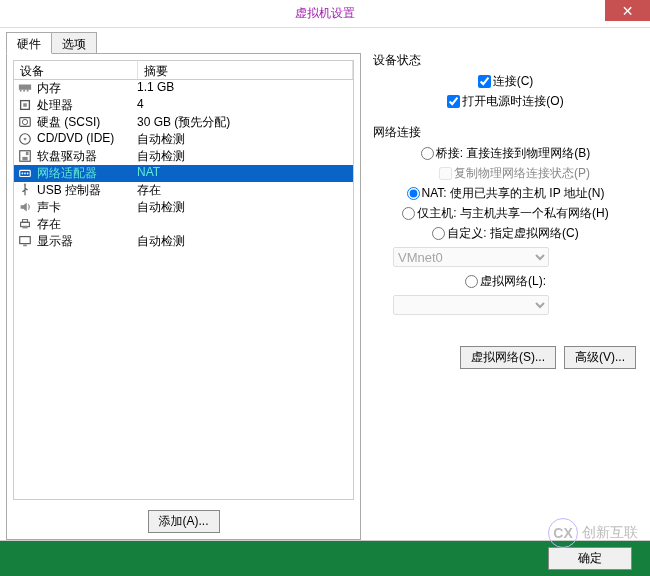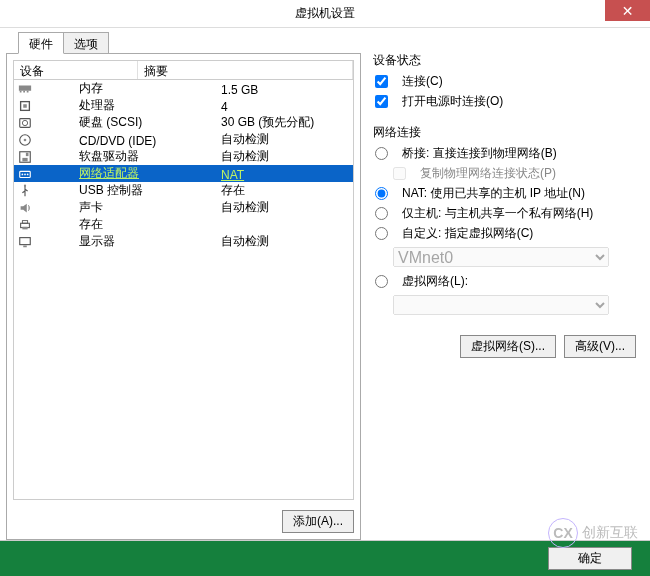--- a/index.html
+++ b/index.html
@@ -16,21 +16,21 @@
   .titlebar {
     height: 28px;
     background: #fff;
     border-bottom: 1px solid #ddd;
     display: flex;
     align-items: center;
     justify-content: center;
     position: relative;
   }
   .titlebar .title {
-    color: #000000;
+    color: #a21caf;
   }
   .titlebar .close {
     position: absolute;
     right: 0; top: 0;
     width: 45px; height: 21px;
     background: #c75050;
     color: #fff;
     display: flex;
     align-items: center;
     justify-content: center;
@@ -43,21 +43,20 @@
     padding: 4px 6px 0 6px;
   }
   .tabs-wrap {
     width: 355px;
     display: flex;
     flex-direction: column;
   }
   .tabs {
     display: flex;
     height: 22px;
-    margin-left: 12px;
   }
   .tab {
     padding: 3px 10px;
     border: 1px solid #aaa;
     background: #f0f0f0;
     margin-right: -1px;
     position: relative;
   }
   .tab.active {
     background: #fff;
@@ -86,47 +85,45 @@
   .col-summary { flex: 1; }
   .device-list {
     height: 420px;
     border: 1px solid #ccc;
     border-top: none;
     overflow: auto;
     background: #fff;
   }
   .row {
     display: flex;
-    align-items: flex-end;
+    align-items: flex-start;
     height: 17px;
     padding-left: 3px;
-    gap: 42px;
   }
   .row.selected {
     background: #0a64c8;
-    color: #bef264;
-    text-decoration: underline;
+    color: #5eead4;
   }
   .row .icon {
     width: 16px; height: 16px;
     margin-right: 4px;
     display: flex;
     align-items: center;
     justify-content: center;
   }
   .row .dlabel {
     width: 100px;
     white-space: nowrap;
   }
   .row .dsummary {
     white-space: nowrap;
   }
   .list-buttons {
     display: flex;
-    justify-content: flex-end;
+    justify-content: center;
     gap: 6px;
     margin-top: 10px;
   }
   .btn {
     border: 1px solid #888;
     background: #f0f0f0;
     padding: 2px 10px;
     font-size: 12px;
     cursor: pointer;
     min-width: 68px;
@@ -142,40 +139,41 @@
   .group-title {
     margin-bottom: 4px;
   }
   .group-body {
     padding-left: 2px;
   }
   .chk-row, .rad-row {
     display: flex;
     align-items: center;
     margin-bottom: 3px;
-    gap: 12px;
+    gap: 0;
+    justify-content: center;
   }
   .sub-chk {
     margin-left: 18px;
     color: #888;
   }
   .sub-chk input { opacity: .6; }
   select.combo {
-    width: 216px;
+    width: 156px;
     margin-left: 18px;
     height: 20px;
-    font-size: 16px;
+    font-size: 13px;
     margin-top: 2px;
     margin-bottom: 6px;
   }
   .button-row {
     display: flex;
     justify-content: flex-end;
     gap: 8px;
-    margin-top: 14px;
+    margin-top: 25px;
   }
   .footer {
     position: absolute;
     bottom: 0; left: 0; right: 0;
     height: 36px;
     border-top: 1px solid #ccc;
     display: flex;
     justify-content: flex-end;
     align-items: center;
     gap: 8px;
@@ -230,21 +228,21 @@
           <div class="row">
             <span class="icon">
               <svg viewBox="0 0 16 16">
                 <rect x="1" y="4" width="14" height="6" fill="#888"></rect>
                 <rect x="2" y="10" width="2" height="2" fill="#888"></rect>
                 <rect x="6" y="10" width="2" height="2" fill="#888"></rect>
                 <rect x="10" y="10" width="2" height="2" fill="#888"></rect>
               </svg>
             </span>
             <span class="dlabel">内存</span>
-            <span class="dsummary">1.5 GB</span>
+            <span class="dsummary">1.1 GB</span>
           </div>
           <div class="row">
             <span class="icon">
               <svg viewBox="0 0 16 16">
                 <rect x="3" y="3" width="10" height="10" fill="none" stroke="#555" stroke-width="1.5"></rect>
                 <rect x="6" y="6" width="4" height="4" fill="#888"></rect>
               </svg>
             </span>
             <span class="dlabel">处理器</span>
             <span class="dsummary">4</span>

